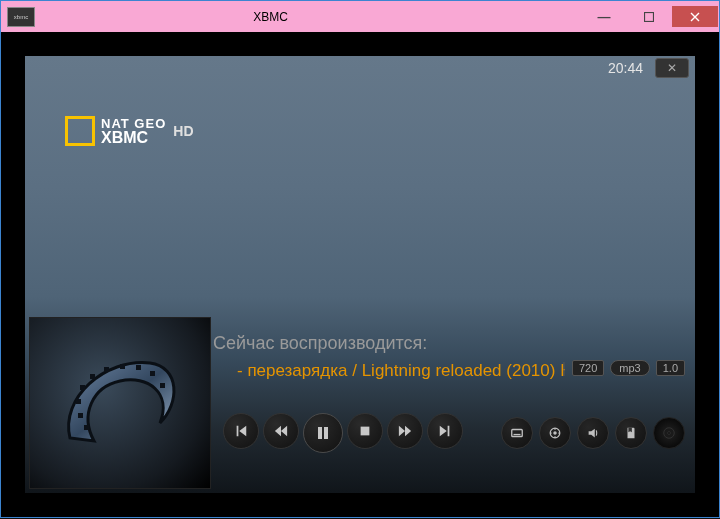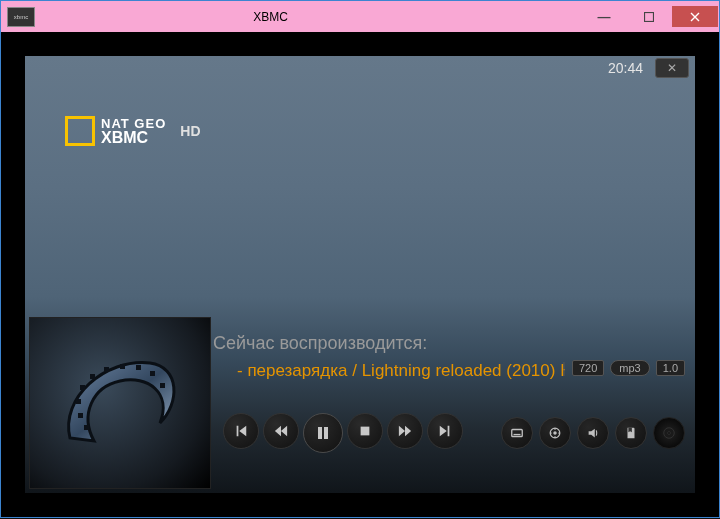--- a/index.html
+++ b/index.html
@@ -16,21 +16,21 @@
   .frame{position:relative;border:1px solid #3c84d0;border-top:none;height:486px;background:#000;padding:24px;box-sizing:border-box}
   .video{position:relative;width:100%;height:100%;background:linear-gradient(#65788a 0%,#5b6f82 30%,#4f6477 55%,#36495a 70%,#222b33 85%,#10151a 100%);}
   .clock{position:absolute;top:4px;right:52px;color:#e5e5e5;font-size:14px}
   .closex{position:absolute;top:2px;right:6px;width:32px;height:18px;background:#333;border:1px solid #555;border-radius:3px;color:#aaa;font-size:12px;display:flex;align-items:center;justify-content:center}
   
   .chlogo{position:absolute;top:60px;left:40px;color:#fff;display:flex;align-items:center;gap:6px}
   .chlogo .sq{width:30px;height:30px;border:3px solid #f9c300;box-sizing:border-box}
   .chlogo .txt{display:flex;flex-direction:column;line-height:1;font-weight:bold}
   .chlogo .txt .sm{font-size:13px;letter-spacing:1px}
   .chlogo .txt .lg{font-size:16px}
-  .chlogo .hd{font-size:14px;font-weight:bold;margin-left:8px;color:#e0e0e0}
+  .chlogo .hd{font-size:14px;font-weight:bold;margin-left:1px;color:#e0e0e0}
   .rating{position:absolute;top:40px;right:40px;font-size:70px;font-weight:bold;color:rgba(255,255,255,.55);letter-spacing:-4px}
   
   .osd{position:absolute;left:0;right:0;bottom:0;height:190px;pointer-events:none}
   .osd>*{pointer-events:auto}
   .thumb{position:absolute;left:4px;bottom:4px;width:180px;height:170px;background:radial-gradient(circle at 40% 40%,#3a4a5a 0%,#151a20 70%,#000 100%);border:1px solid #222;display:flex;align-items:center;justify-content:center}
   .thumb svg{width:140px;height:120px}
   .np{position:absolute;left:188px;top:30px;color:#9a9a9a;font-size:18px}
   .title{position:absolute;left:212px;top:58px;right:130px;color:#e59400;font-size:17px;white-space:nowrap;overflow:hidden}
   .badges{position:absolute;right:10px;top:56px;display:flex;gap:6px;align-items:center}
   .badge{border:1px solid #555;border-radius:2px;padding:1px 6px;color:#aaa;font-size:11px;background:#222}

